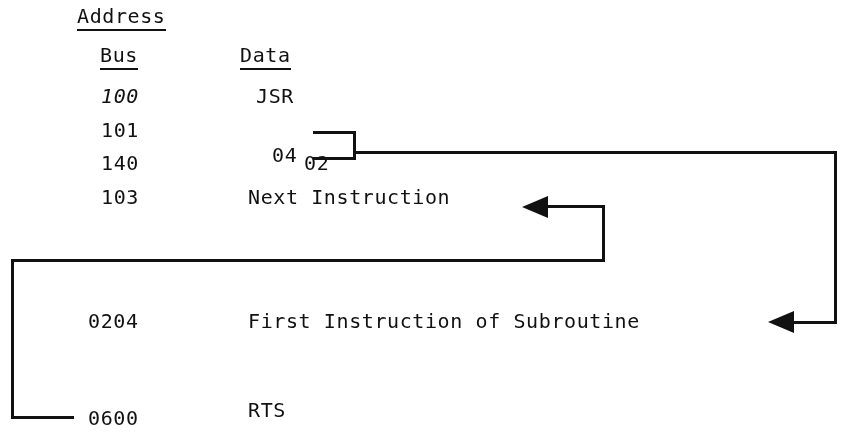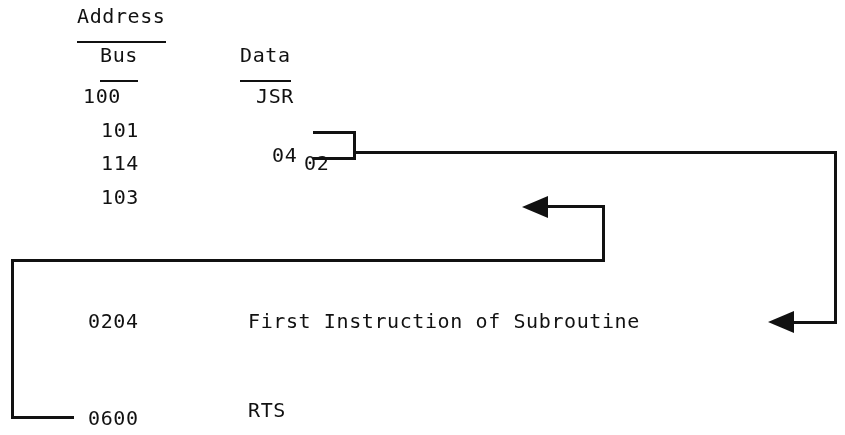--- a/index.html
+++ b/index.html
@@ -21,21 +21,21 @@
     position: absolute;
     white-space: pre;
     font-family: "DejaVu Sans Mono", "Liberation Mono", monospace;
     font-size: 20px;
     line-height: 20px;
     letter-spacing: 0.6px;
     color: #111111;
   }
   .hdr {
     border-bottom: 2px solid #111111;
-    padding-bottom: 15px;
+    padding-bottom: 3px;
   }
   
   .seg {
     position: absolute;
     background: #111111;
   }
   .hseg { height: 3px; }
   .vseg { width: 3px; }
   .arrow-left {
     position: absolute;
@@ -50,30 +50,31 @@
 <body>
 
 <div id="canvas">
 
   <div class="txt hdr" style="left:77px; top:6px;">Address</div>
 
   <div class="txt hdr" style="left:100px; top:45px;">Bus</div>
 
   <div class="txt hdr" style="left:240px; top:45px;">Data</div>
 
-  <div class="txt" style="left:83px; top:86px;">100</div>
+  <div class="txt" style="left:101px; top:86px;font-style:italic;">100</div>
   <div class="txt" style="left:256px; top:86px;">JSR</div>
 
   <div class="txt" style="left:101px; top:120px;">101</div>
   <div class="txt" style="left:272px; top:120px;margin-top:25px;">04</div>
 
-  <div class="txt" style="left:101px; top:153px;">114</div>
+  <div class="txt" style="left:101px; top:153px;">140</div>
   <div class="txt" style="left:272px; top:153px;margin-left:32px;">02</div>
 
   <div class="txt" style="left:101px; top:187px;">103</div>
+  <div class="txt" style="left:248px; top:187px;">Next Instruction</div>
 
   <div class="txt" style="left:88px; top:311px;">0204</div>
   <div class="txt" style="left:248px; top:311px;">First Instruction of Subroutine</div>
 
   <div class="txt" style="left:88px; top:408px;">0600</div>
   <div class="txt" style="left:248px; top:400px;">RTS</div>
 
   <div class="seg hseg" style="left:313px; top:131px; width:43px;"></div>
 
   <div class="seg hseg" style="left:313px; top:157px; width:43px;"></div>

